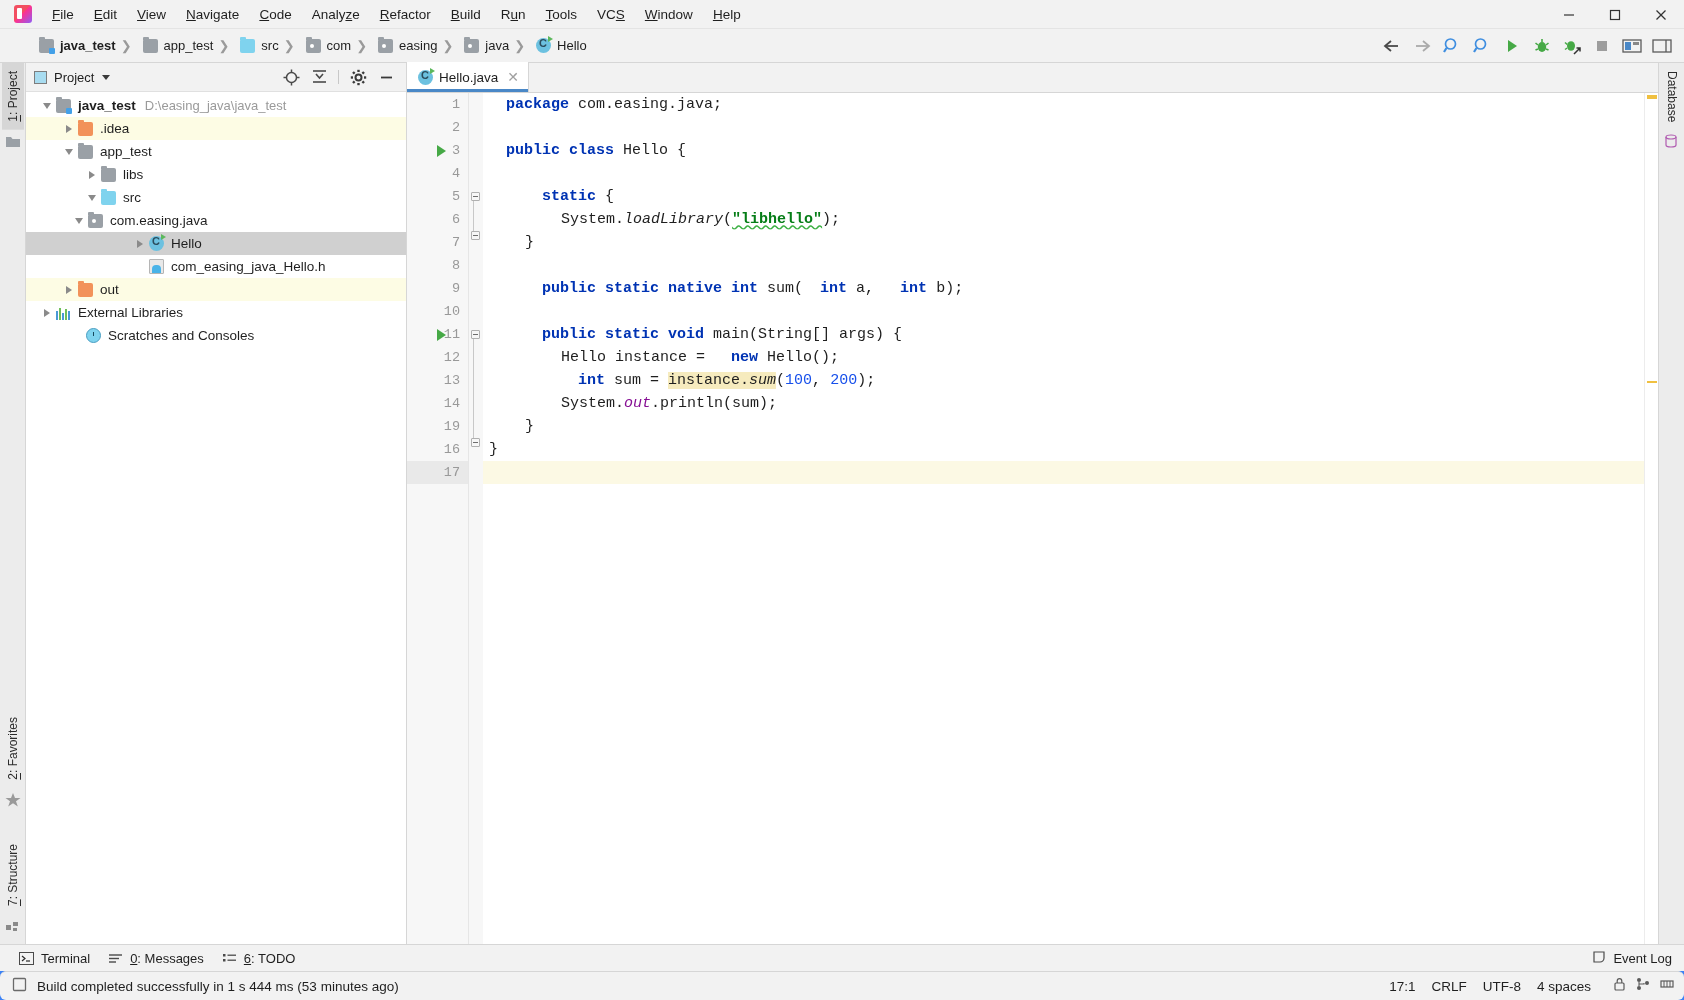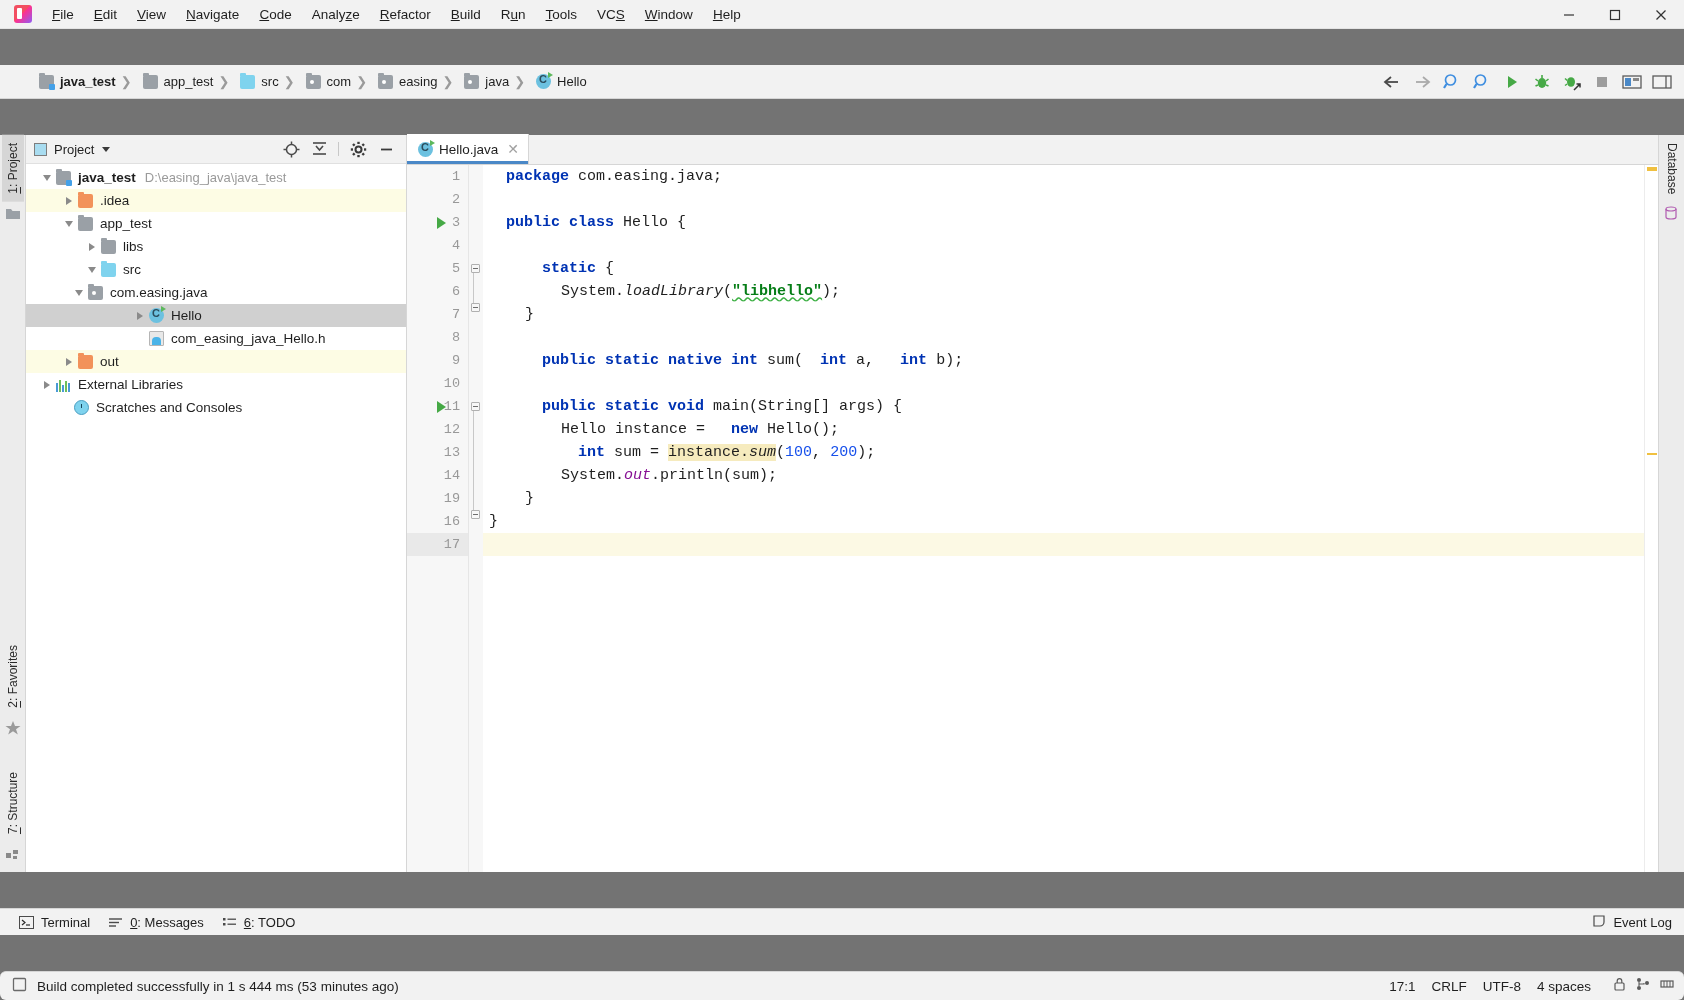--- a/index.html
+++ b/index.html
@@ -6,22 +6,21 @@
   html, body {
     width: 1684px; height: 1000px;
     font-family: "Liberation Sans", sans-serif;
     background: #3c3f41;
     overflow: hidden;
   }
   .app {
     position: relative;
     width: 1684px; height: 1000px;
     display: flex; flex-direction: column;
-    background: #737373;
-    gap: 36px;
+    background: #3b82f6;
   }
 
   
   .titlebar {
     height: 29px; flex: 0 0 29px;
     background: #f2f2f2;
     display: flex; align-items: center;
     border-bottom: 1px solid #e4e4e4;
     position: relative;
   }
@@ -549,21 +548,21 @@
           <span class="ic-lib">
             <i style="height:9px;background:#4a9ad6"></i>
               <i style="height:12px;background:#6fbf5a"></i>
               <i style="height:7px;background:#4a9ad6"></i>
               <i style="height:11px;background:#6fbf5a"></i>
               <i style="height:9px;background:#4a9ad6"></i>
           </span>
           <span class="tlabel">External Libraries</span>
         </div>
 
-        <div class="trow" style="padding-left:48px;">
+        <div class="trow" style="padding-left:60px;">
           <span class="ic-scratch"></span>
           <span class="tlabel">Scratches and Consoles</span>
         </div>
       </div>
     </div>
 
     <div class="editor-col">
       <div class="tabs">
         <div class="etab">
           <span class="ic-class"></span>

